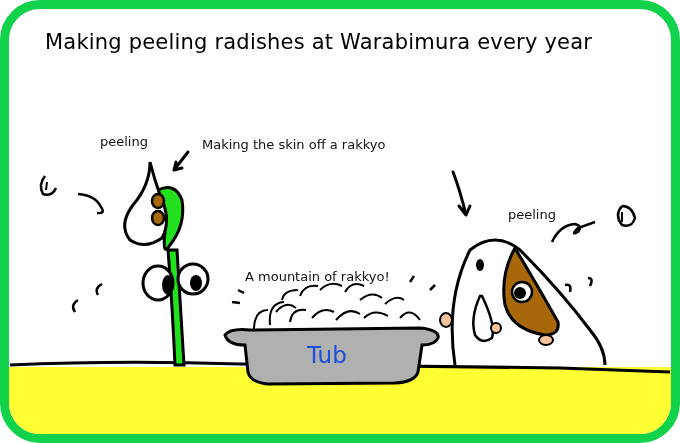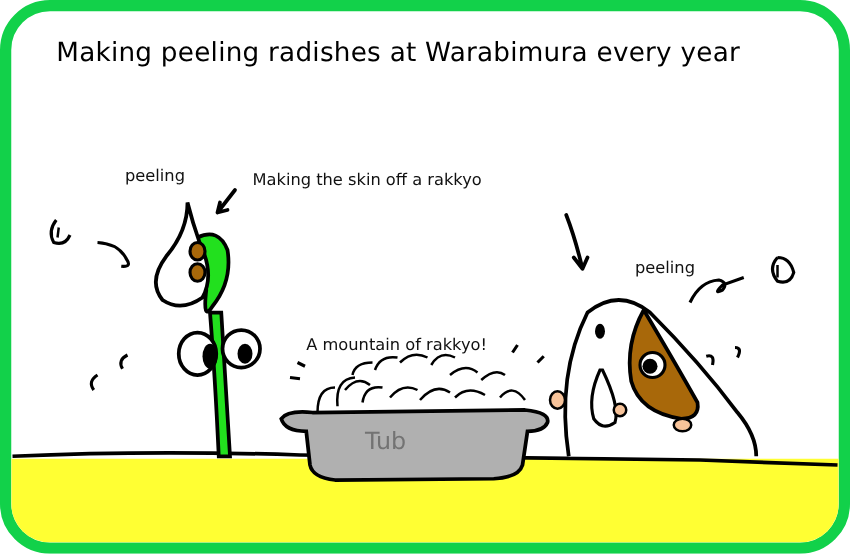--- a/index.html
+++ b/index.html
@@ -17,22 +17,22 @@
       position: absolute; left: 45px; top: 30px;
       font-family: "DejaVu Sans", sans-serif; font-size: 21px; color: #000;
       letter-spacing: 0.2px; white-space: nowrap;
     }
     .label {
       position: absolute; font-family: "DejaVu Sans", sans-serif; font-size: 13px; color: #111;
       white-space: nowrap;
       text-align: right;
     }
     .tub-label {
-      position: absolute; left: 292px; top: 342px;
-      font-family: "DejaVu Sans", sans-serif; font-size: 19px; color: #737373;
+      position: absolute; left: 307px; top: 342px;
+      font-family: "DejaVu Sans", sans-serif; font-size: 23px; color: #1d4ed8;
     }
     svg.art { position: absolute; left: 0; top: 0; }
   </style>
 </head>
 <body>
 
 <div class="frame">
   <div class="ground"></div>
 </div>
 

